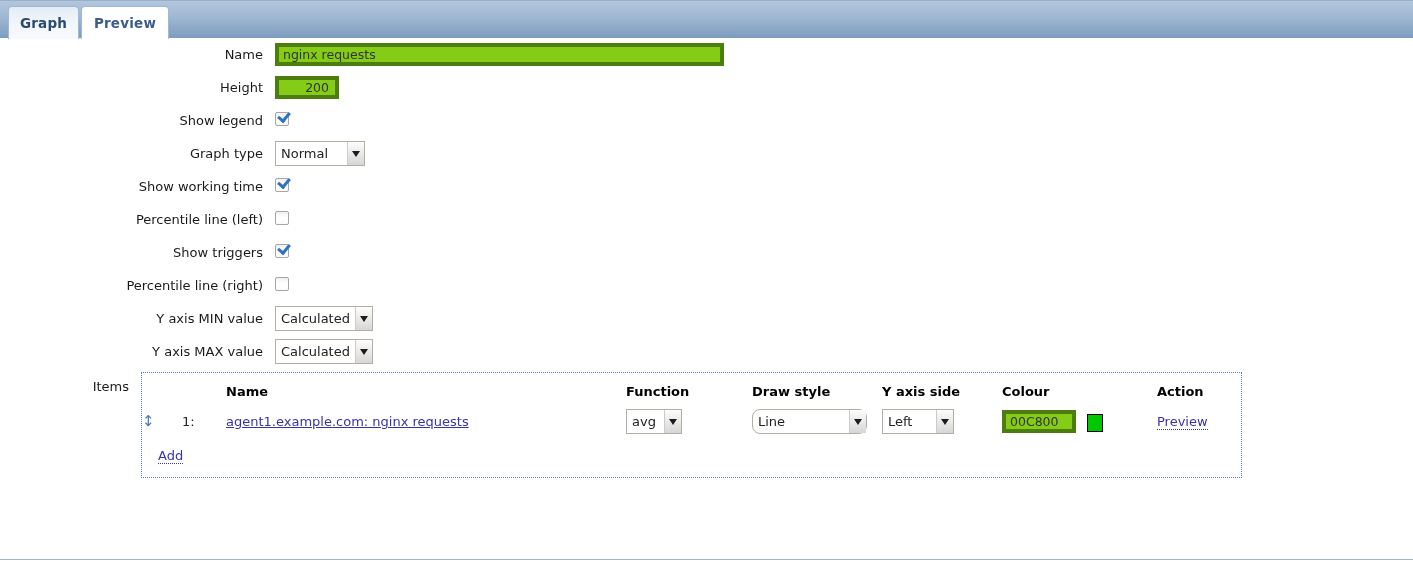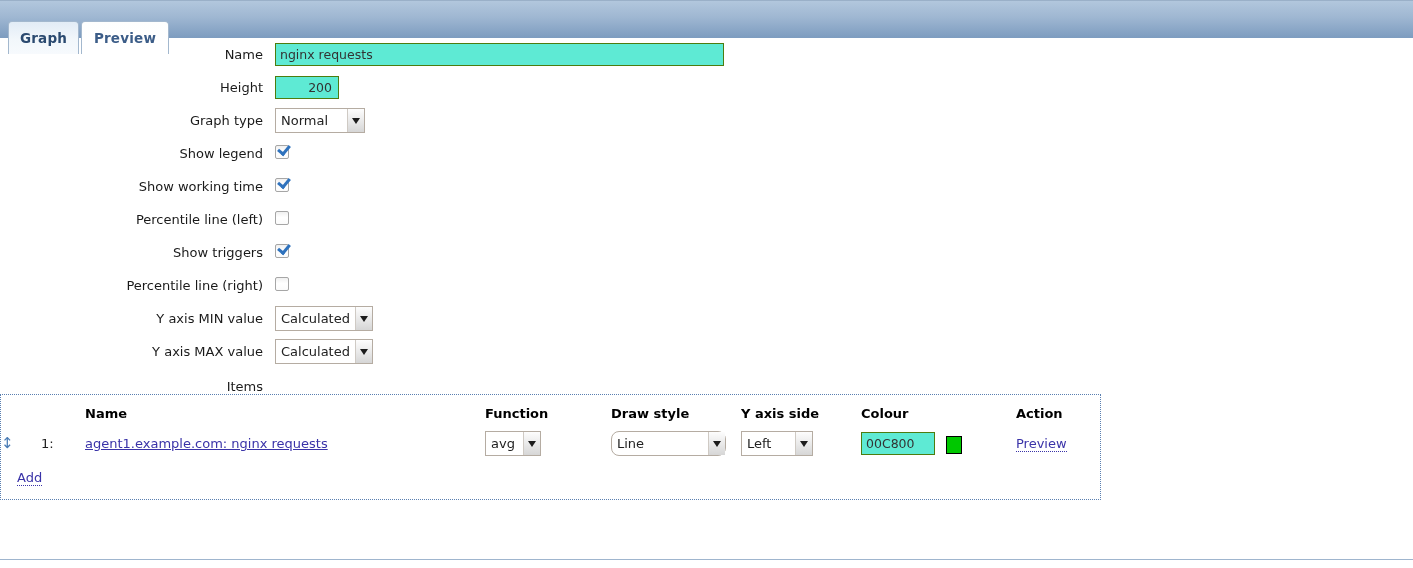--- a/index.html
+++ b/index.html
@@ -21,21 +21,21 @@
     left: 0; top: 0;
     width: 1413px;
     height: 38px;
     background: linear-gradient(to bottom, #b2c7dd 0%, #9fb7d2 45%, #7e9dc0 100%);
     border-top: 1px solid #9ab0c8;
     border-bottom: 1px solid #7e9dc0;
     box-sizing: border-box;
   }
   .tab {
     position: absolute;
-    top: 20px;
+    top: 5px;
     height: 33px;
     box-sizing: border-box;
     display: flex;
     align-items: center;
     justify-content: center;
     font-size: 13.5px;
     font-weight: bold;
     color: #36537a;
     border: 1px solid #a3b8ce;
     border-bottom: none;
@@ -76,22 +76,22 @@
     font-size: 13px;
     color: #1a1a1a;
     white-space: nowrap;
   }
   .fld { flex: 0 0 auto; }
 
   input.txt {
     font-family: "DejaVu Sans", sans-serif;
     font-size: 12.5px;
     color: #333;
-    border: 1px solid #4d7c0f;
-    background: #5eead4;
+    border: 4px solid #4d7c0f;
+    background: #84cc16;
     height: 23px;
     padding: 0 4px;
     box-sizing: border-box;
     outline: none;
   }
   input.name-input { width: 449px; }
   input.num-input  { width: 64px; text-align: right; padding-right: 6px; }
   input.colour-input { width: 74px; }
 
   
@@ -152,21 +152,20 @@
     border-left: 3px solid #2f72bd;
     border-bottom: 3px solid #2f72bd;
     transform: rotate(-50deg);
   }
 
   
   .items-row {
     display: flex;
     align-items: flex-start;
     margin-top: 4px;
-    flex-direction: column;
   }
   .items-lbl {
     width: 275px;
     text-align: right;
     padding-right: 12px;
     padding-top: 7px;
     box-sizing: border-box;
     font-size: 13px;
     color: #1a1a1a;
   }
@@ -275,34 +274,34 @@
 
 
   <div class="row">
     <div class="lbl">Height</div>
     <div class="fld">
       <input class="txt num-input" type="text" value="200" style="">
     </div>
   </div>
 
   <div class="row">
+    <div class="lbl">Show legend</div>
+    <div class="fld"><span class="cb checked"></span></div>
+  </div>
+
+  <div class="row">
     <div class="lbl">Graph type</div>
     <div class="fld">
       <div class="sel sel-graphtype">
         <span class="sel-txt">Normal</span>
         <span class="sel-btn">
             <i class="arrow"></i>
           </span>
       </div>
     </div>
-  </div>
-
-  <div class="row">
-    <div class="lbl">Show legend</div>
-    <div class="fld"><span class="cb checked"></span></div>
   </div>
 
   <div class="row">
     <div class="lbl">Show working time</div>
     <div class="fld"><span class="cb checked"></span></div>
   </div>
 
   <div class="row">
     <div class="lbl">Percentile line (left)</div>
     <div class="fld"><span class="cb"></span></div>

